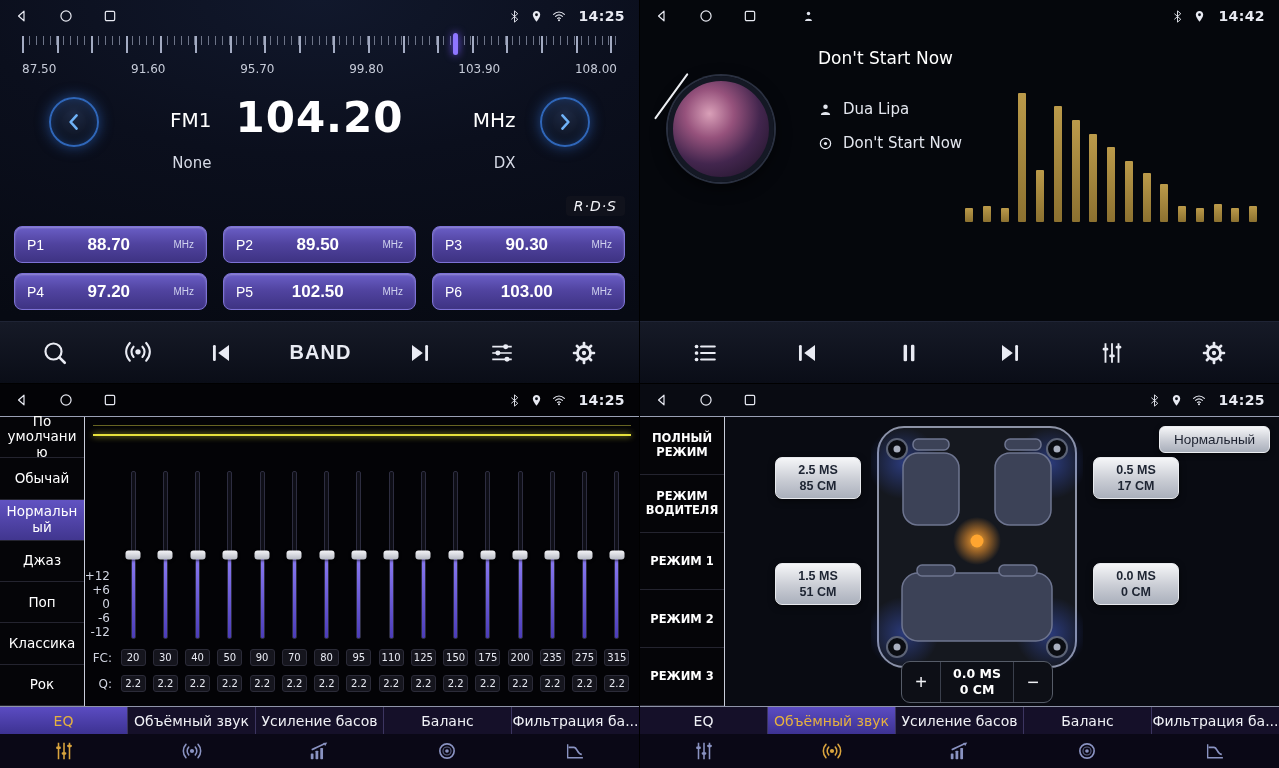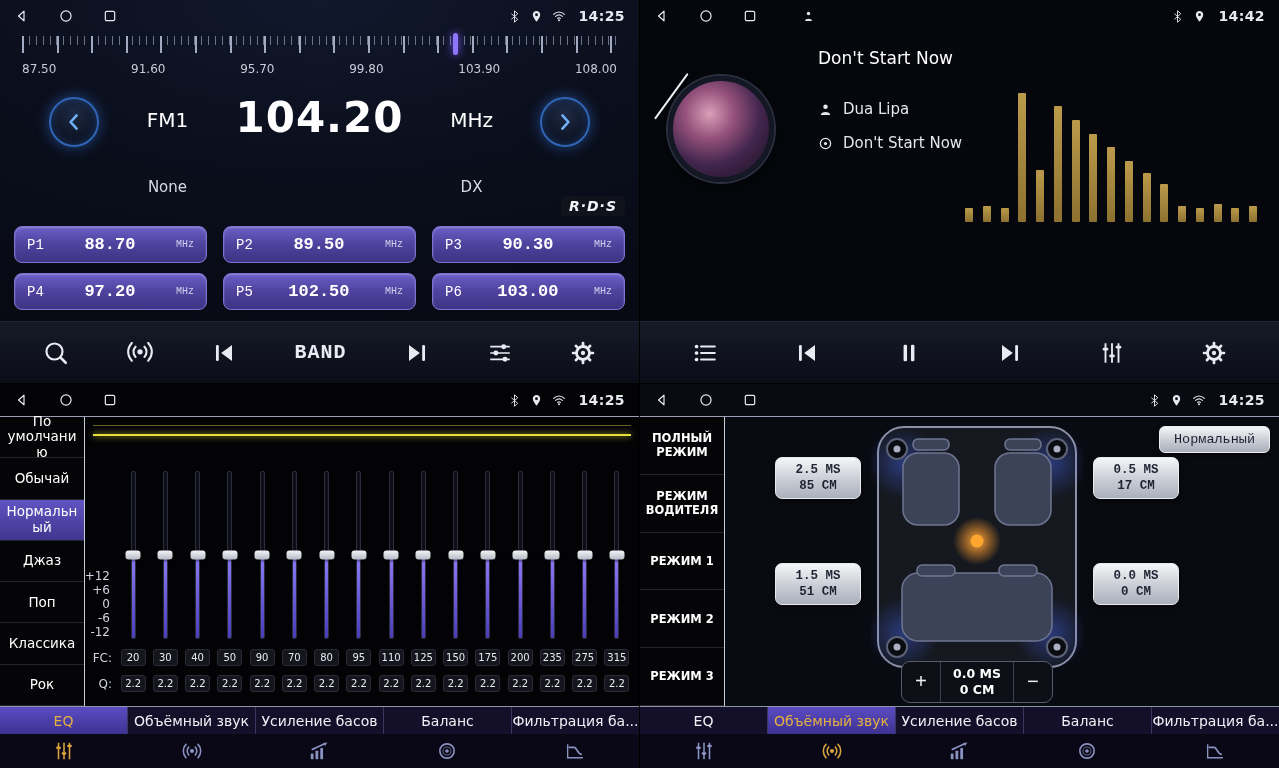--- a/index.html
+++ b/index.html
@@ -1,18 +1,18 @@
 <!DOCTYPE html>
 <html><head>
 <meta charset="utf-8">
 <style>
   * { margin:0; padding:0; box-sizing:border-box; }
   html,body { width:1279px; height:768px; background:#000; overflow:hidden;
     font-family:"DejaVu Sans","Liberation Sans",sans-serif; color:#fff; }
-  button { background:none; border:none; color:inherit; font-family:Liberation Mono, monospace; cursor:pointer; }
+  button { background:none; border:none; color:inherit; font-family:Liberation Sans, sans-serif; cursor:pointer; }
   svg { display:block; }
 
   .screen { display:grid; grid-template-columns:640px 639px; grid-template-rows:384px 384px; width:1279px; height:768px; }
   .quad { position:relative; overflow:hidden; }
   .quad.radio  { background:radial-gradient(120% 90% at 50% 0%, #11182c 0%, #0b0f1d 45%, #070a13 100%); border-right:1px solid #000; border-bottom:1px solid #000; }
   .quad.player { background:#05070c; border-bottom:1px solid #000; }
   .quad.eq     { background:#030306; border-right:1px solid #000; }
   .quad.stage  { background:#090b12; }
 
   
@@ -31,25 +31,25 @@
   .tuning-indicator { position:absolute; left:72.5%; top:-3px; width:5px; height:22px; border-radius:3px;
     background:#8e76ff; box-shadow:0 0 9px #7a5cff; }
   .ruler-labels { position:absolute; left:0; right:0; top:26px; display:flex; justify-content:space-between;
     font-size:12px; color:#c6cbd8; }
   .freq-row { position:absolute; left:0; right:0; top:92px; display:flex; justify-content:center; gap:24px; }
   .tune-btn { width:50px; height:50px; margin-top:5px; border-radius:50%;
     background:radial-gradient(circle at 50% 32%, #1d2944, #0c1220 72%);
     border:2px solid #2f66b8; color:#6fb2f7;
     box-shadow:0 0 14px rgba(52,116,220,.55), inset 0 0 10px rgba(52,116,220,.35);
     display:flex; align-items:center; justify-content:center; }
-  .band-col,.unit-col { width:88px; padding-top:16px; text-align:center; display:flex; flex-direction:column; gap:46px; }
+  .band-col,.unit-col { width:88px; padding-top:16px; text-align:right; display:flex; flex-direction:column; gap:22px; }
   .band-main { font-size:20px; color:#fff; }
   .band-sub { font-size:15px; color:#d6dae6; }
   .freq-big { font-size:42px; font-weight:bold; letter-spacing:1px; line-height:52px; }
-  .rds-badge { position:absolute; right:14px; top:196px; font-style:italic; font-weight:700; font-size:14px;
+  .rds-badge { position:absolute; right:14px; top:196px; font-style:italic; font-weight:400; font-size:14px;
     letter-spacing:1px; background:#10121c; border-radius:4px; padding:2px 8px; color:#f2f3f8; }
   .presets { position:absolute; left:14px; right:14px; top:226px; display:grid;
     grid-template-columns:repeat(3,1fr); gap:10px 16px; }
   .preset { height:37px; border-radius:8px; display:flex; align-items:center; padding:0 12px; gap:6px;
     background:linear-gradient(180deg,#6a5ec6 0%, #50439f 48%, #3e3383 100%);
     border:1px solid #7d72d6; box-shadow:inset 0 1px 2px rgba(255,255,255,.28); color:#fff; }
   .preset-label { font-size:14px; }
   .preset-freq { font-size:17px; font-weight:bold; flex:1; text-align:center; }
   .preset-unit { font-size:10px; color:#cfd2ee; }
 

